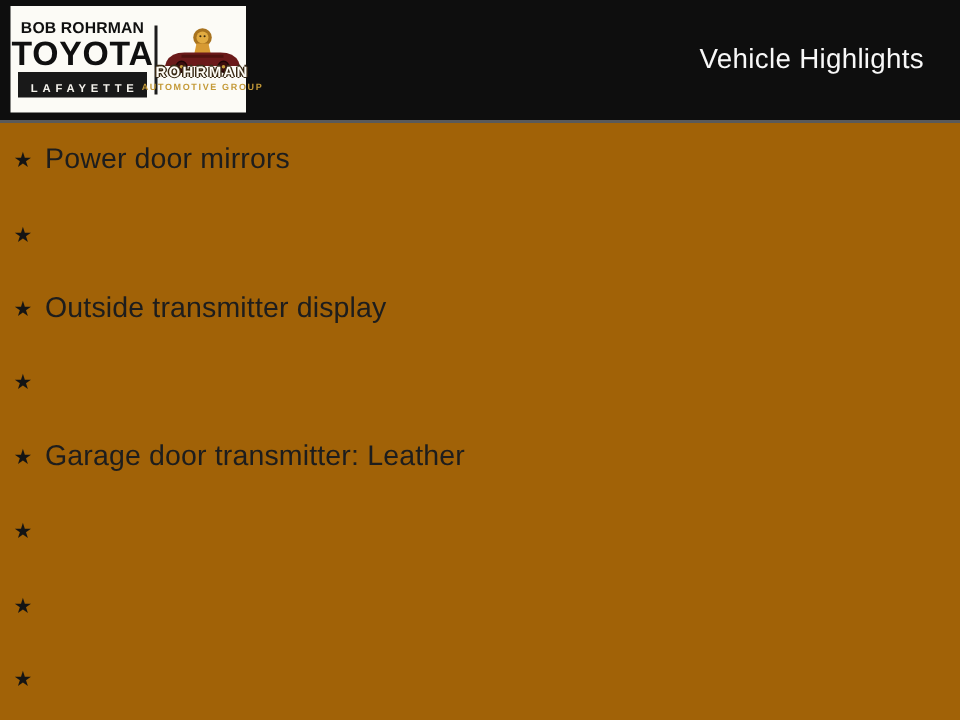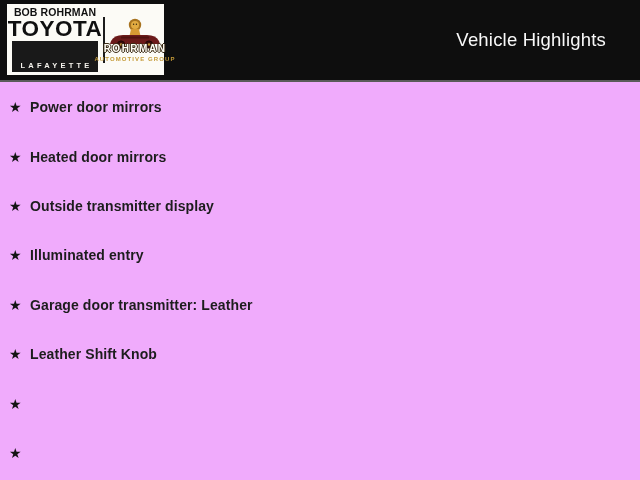--- a/index.html
+++ b/index.html
@@ -2,32 +2,32 @@
 <html><head>
 <meta charset="utf-8">
 <style>
   * { margin: 0; padding: 0; box-sizing: border-box; }
   html, body { width: 640px; height: 480px; }
   body {
     font-family: "Liberation Sans", sans-serif;
     background: #ffffff;
     overflow: hidden;
   }
-  .page { width: 640px; height: 480px; position: relative; background: #f0abfc; }
+  .page { width: 640px; height: 480px; position: relative; background: #a16207; }
 
   
   .header {
     position: relative;
     height: 82px;
     background: #0e0e0e;
     border-bottom: 2px solid #5a5a5a;
   }
   .header-title {
     position: absolute;
-    right: 34px;
+    right: 24px;
     top: 50%;
     transform: translateY(-52%);
     color: #f8f8f8;
     font-size: 18.5px;
     font-weight: 400;
     letter-spacing: 0.2px;
     white-space: nowrap;
   }
 
   
@@ -67,21 +67,21 @@
     white-space: nowrap;
   }
   .logo-line3 {
     margin-top: 2px;
     background: #191919;
     color: #f4f2ec;
     font-size: 7.5px;
     font-weight: 700;
     letter-spacing: 3.2px;
     text-align: center;
-    padding: 20px 2px 2px 5px;
+    padding: 6px 2px 2px 5px;
     width: 86px;
     white-space: nowrap;
   }
   .logo-divider {
     width: 2px;
     height: 46px;
     background: #1c1c1c;
     margin: 0 3px 0 4px;
     flex: 0 0 auto;
   }
@@ -124,25 +124,24 @@
   }
   .star {
     font-size: 14px;
     color: #141414;
     width: 21px;
     flex: 0 0 auto;
     line-height: 1;
     transform: translateY(-0.5px);
   }
   .item-text {
-    font-size: 14px;
+    font-size: 19px;
     color: #1d1d1d;
     letter-spacing: 0.1px;
     white-space: nowrap;
-    font-weight: bold;
   }
 </style>
 </head>
 <body>
 
 <div class="page">
 
   <header class="header">
 
     <div class="logo-box">
@@ -180,41 +179,38 @@
   </header>
 
   <ul class="highlights" id="highlights-list">
     <li class="item">
       <span class="star">★</span>
       <span class="item-text">Power door mirrors</span>
     </li>
 
     <li class="item">
       <span class="star">★</span>
-      <span class="item-text">Heated door mirrors</span>
     </li>
 
     <li class="item">
       <span class="star">★</span>
       <span class="item-text">Outside transmitter display</span>
     </li>
 
     <li class="item">
       <span class="star">★</span>
-      <span class="item-text">Illuminated entry</span>
     </li>
 
     <li class="item">
       <span class="star">★</span>
       <span class="item-text">Garage door transmitter: Leather</span>
     </li>
 
     <li class="item">
       <span class="star">★</span>
-      <span class="item-text">Leather Shift Knob</span>
     </li>
 
     <li class="item">
       <span class="star">★</span>
     </li>
 
     <li class="item">
       <span class="star">★</span>
     </li>
   </ul>

